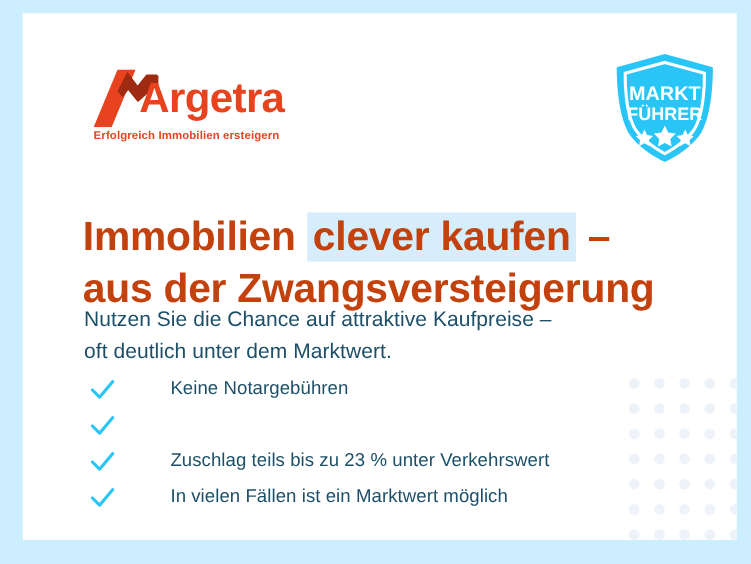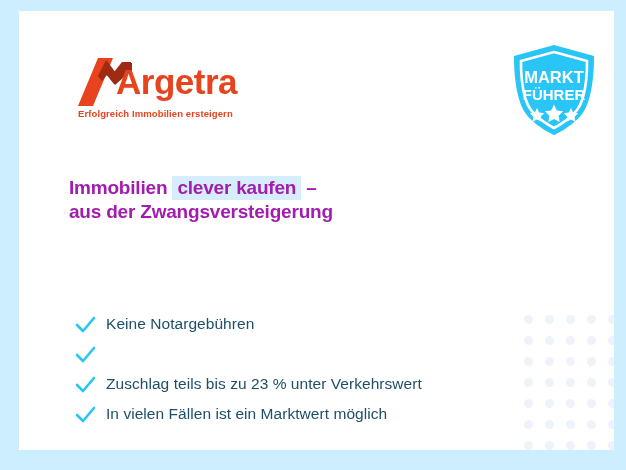--- a/index.html
+++ b/index.html
@@ -96,23 +96,23 @@
     height: 96px;
   }
   #badge svg { display: block; }
 
   
   #headline {
     position: absolute;
     left: 50px;
     top: 136px;
     width: 500px;
-    font-size: 19px;
+    font-size: 34px;
     font-weight: bold;
-    color: #a21caf;
+    color: #c2410c;
     line-height: 1.28;
     letter-spacing: -0.2px;
     margin-top: 29px;
   }
   #headline .hl {
     background: #d6eefb;
     padding: 1px 5px 2px 5px;
     box-decoration-break: clone;
     -webkit-box-decoration-break: clone;
   }
@@ -149,20 +149,21 @@
     height: 25px;
     flex: 0 0 25px;
     margin-right: 8px;
     display: block;
   }
   .benefit-label {
     font-size: 15.5px;
     color: #1d4f68;
     letter-spacing: 0.05px;
     white-space: nowrap;
+    margin-left: 36px;
   }
 </style>
 </head>
 <body>
 
 <div id="ad-banner">
   <div id="card">
 
     <div id="dot-pattern">
         <span class="dot" style="left: 0px; top: 0px; background: rgb(238, 243, 250);"></span>
@@ -228,20 +229,24 @@
       </svg>
     </div>
 
     <h1 id="headline">
       <span class="hl-line">
         <span>Immobilien </span><span class="hl">clever kaufen</span><span> –</span>
       </span><br>
       <span class="hl-line">aus der Zwangsversteigerung</span>
     </h1>
 
+    <p id="subheadline">
+      <span class="sub-line">Nutzen Sie die Chance auf attraktive Kaufpreise –</span>
+      <span class="sub-line">oft deutlich unter dem Marktwert.</span>
+    </p>
 
     <ul id="benefit-list" style="list-style:none;margin:0;padding:0;">
       <li class="benefit-item">
         <span class="check-icon">
           <svg width="25" height="25" viewBox="0 0 25 25" xmlns="http://www.w3.org/2000/svg">
             <polyline points="4,13 10,19 21,6" fill="none" stroke="#29c5f6" stroke-width="2.6" stroke-linecap="round" stroke-linejoin="round"></polyline>
           </svg>
         </span>
         <span class="benefit-label">Keine Notargebühren</span>
       </li>

